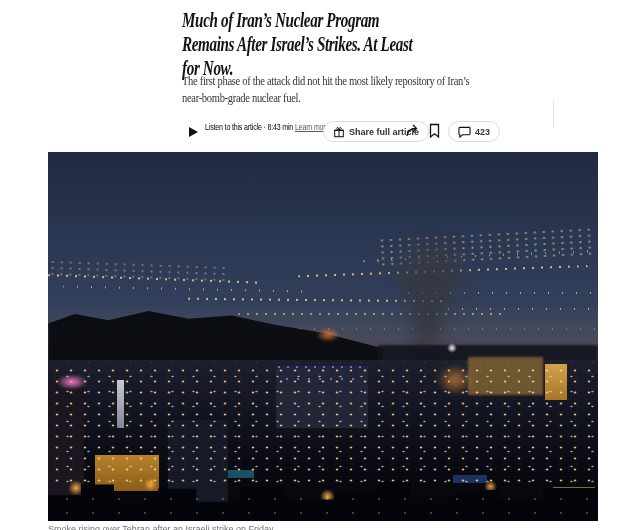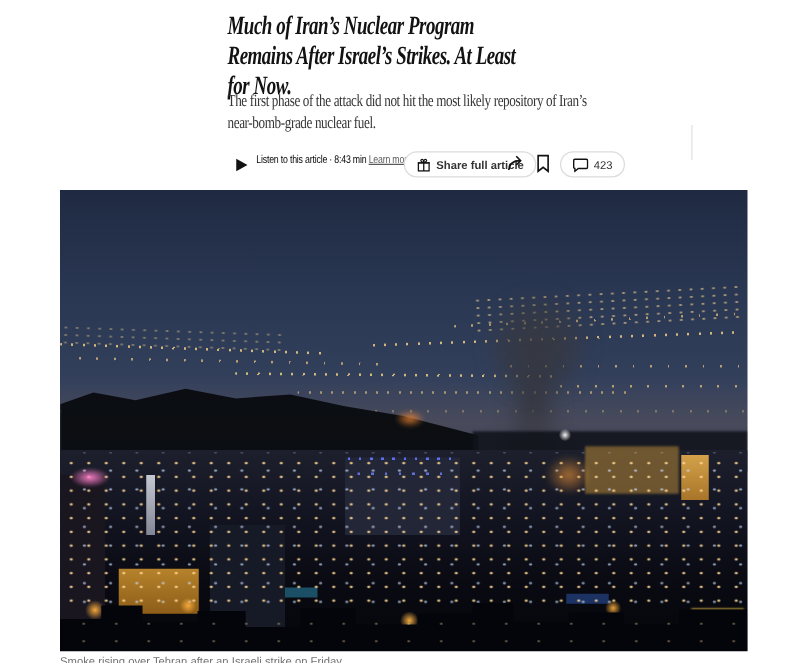--- a/index.html
+++ b/index.html
@@ -31,21 +31,21 @@
   #listen-block a{ color:#5a5a5a; text-decoration:underline; cursor:pointer; }
   .pill{
     display:flex; align-items:center; gap:4px;
     height:21px; padding:0 9px;
     border:1px solid #dcdcdc; border-radius:12px; background:#fff;
     font-size:9px; font-weight:700; color:#333; cursor:pointer;
   }
   #share-pill{ left:323px; top:121px; }
   #share-arrow-btn{ left:404px; top:123px; width:17px; height:17px; border:none; background:none; cursor:pointer; }
   #bookmark-btn{ left:427px; top:123px; width:15px; height:17px; border:none; background:none; cursor:pointer; }
-  #comment-pill{ left:448px; top:121px; font-weight:400; }
+  #comment-pill{ left:448px; top:121px; font-weight:700; }
   #rail-divider{ left:553px; top:100px; width:1px; height:28px; background:#e2e2e2; }
 
   
   #photo{
     left:48px; top:152px; width:550px; height:369px; overflow:hidden;
     background:linear-gradient(180deg,#1f2a42 0%,#2a3752 22%,#33405c 42%,#414459 58%,#514b57 70%,#4a4350 80%,#3a3742 100%);
   }
   .haze{ left:0; top:148px; width:550px; height:70px;
          background:linear-gradient(180deg, rgba(122,104,92,0) 0%, rgba(122,104,92,0.22) 55%, rgba(60,55,60,0) 100%); }
   .row-lights{ height:2px; border-radius:1px;

